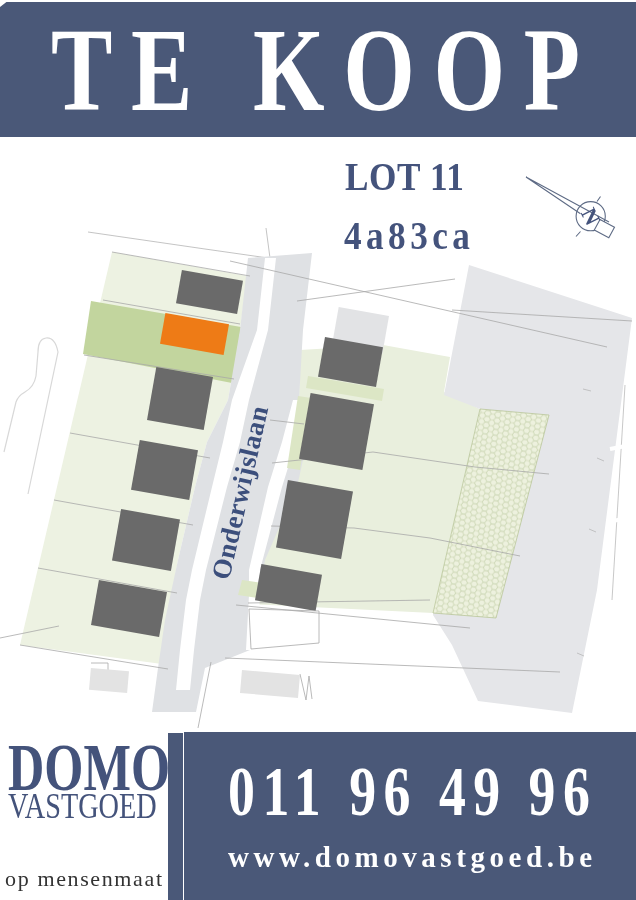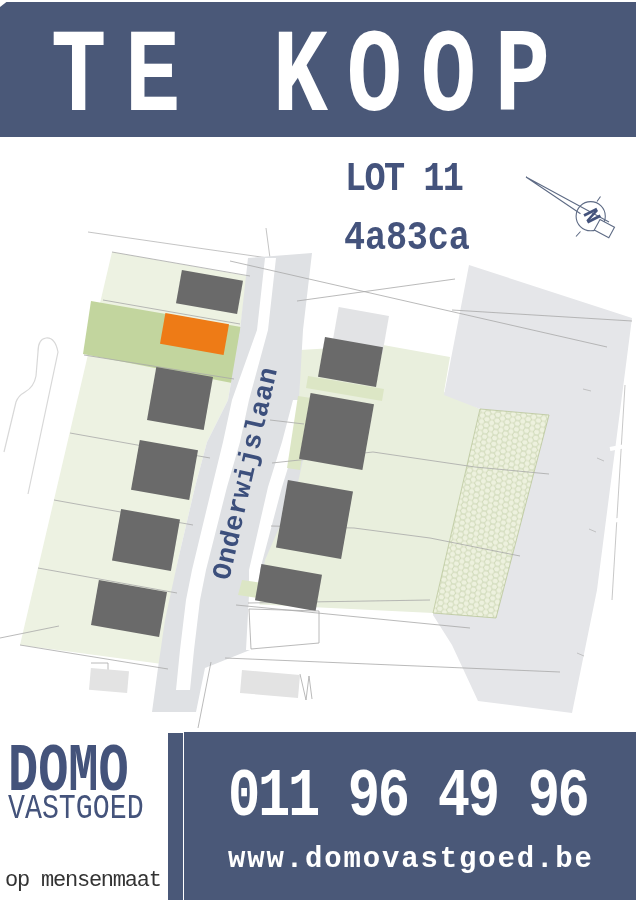--- a/index.html
+++ b/index.html
@@ -1,16 +1,16 @@
 <!DOCTYPE html>
 <html><head>
 <meta charset="utf-8">
 <style>
   html,body{margin:0;padding:0;background:#fff;}
-  .page{position:relative;width:636px;height:900px;overflow:hidden;font-family:Liberation Mono, monospace;}
+  .page{position:relative;width:636px;height:900px;overflow:hidden;font-family:Liberation Serif, serif;}
   svg{display:block;}
 </style>
 </head>
 <body>
 <div class="page">
 <svg width="636" height="900" viewBox="0 0 636 900" xmlns="http://www.w3.org/2000/svg">
 <defs>
 <pattern id="hex" width="10.2" height="5.888" patternUnits="userSpaceOnUse" patternTransform="rotate(8)">
   <rect width="10.2" height="5.888" fill="#edf1de"></rect>
   <path d="M3.40,0.00 L1.70,2.94 L-1.70,2.94 L-3.40,0.00 L-1.70,-2.94 L1.70,-2.94 Z M13.60,0.00 L11.90,2.94 L8.50,2.94 L6.80,0.00 L8.50,-2.94 L11.90,-2.94 Z M8.50,2.94 L6.80,5.89 L3.40,5.89 L1.70,2.94 L3.40,0.00 L6.80,0.00 Z M3.40,5.89 L1.70,8.83 L-1.70,8.83 L-3.40,5.89 L-1.70,2.94 L1.70,2.94 Z M13.60,5.89 L11.90,8.83 L8.50,8.83 L6.80,5.89 L8.50,2.94 L11.90,2.94 Z" fill="none" stroke="#cbd6b3" stroke-width="0.6"></path>

